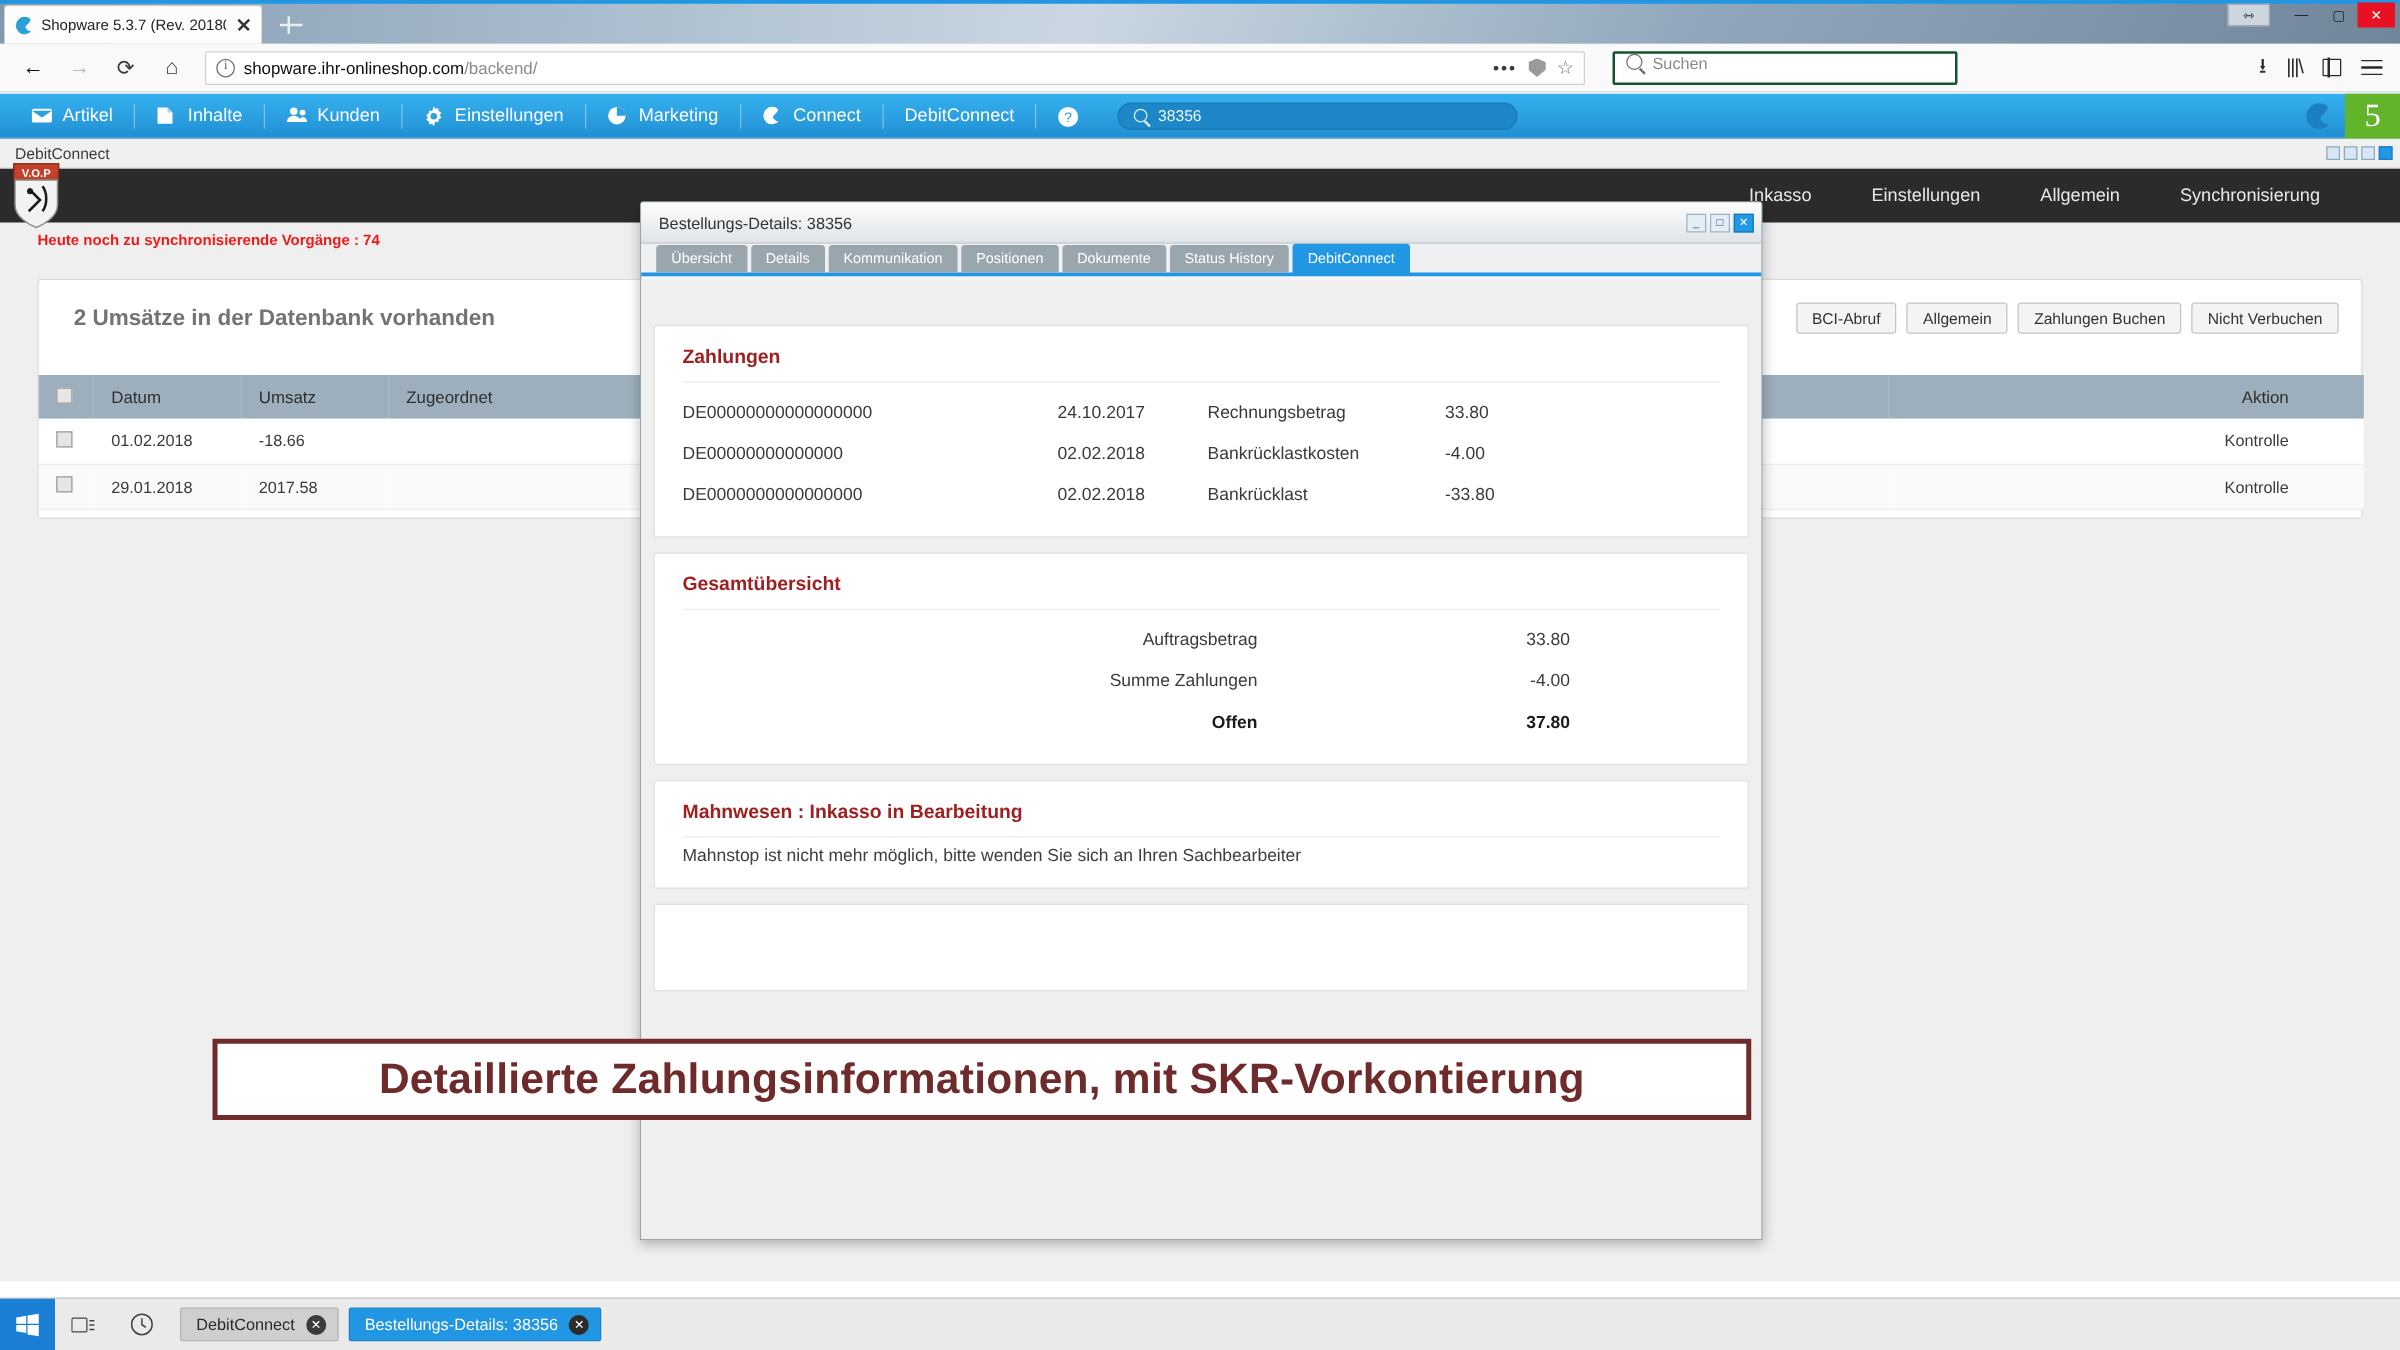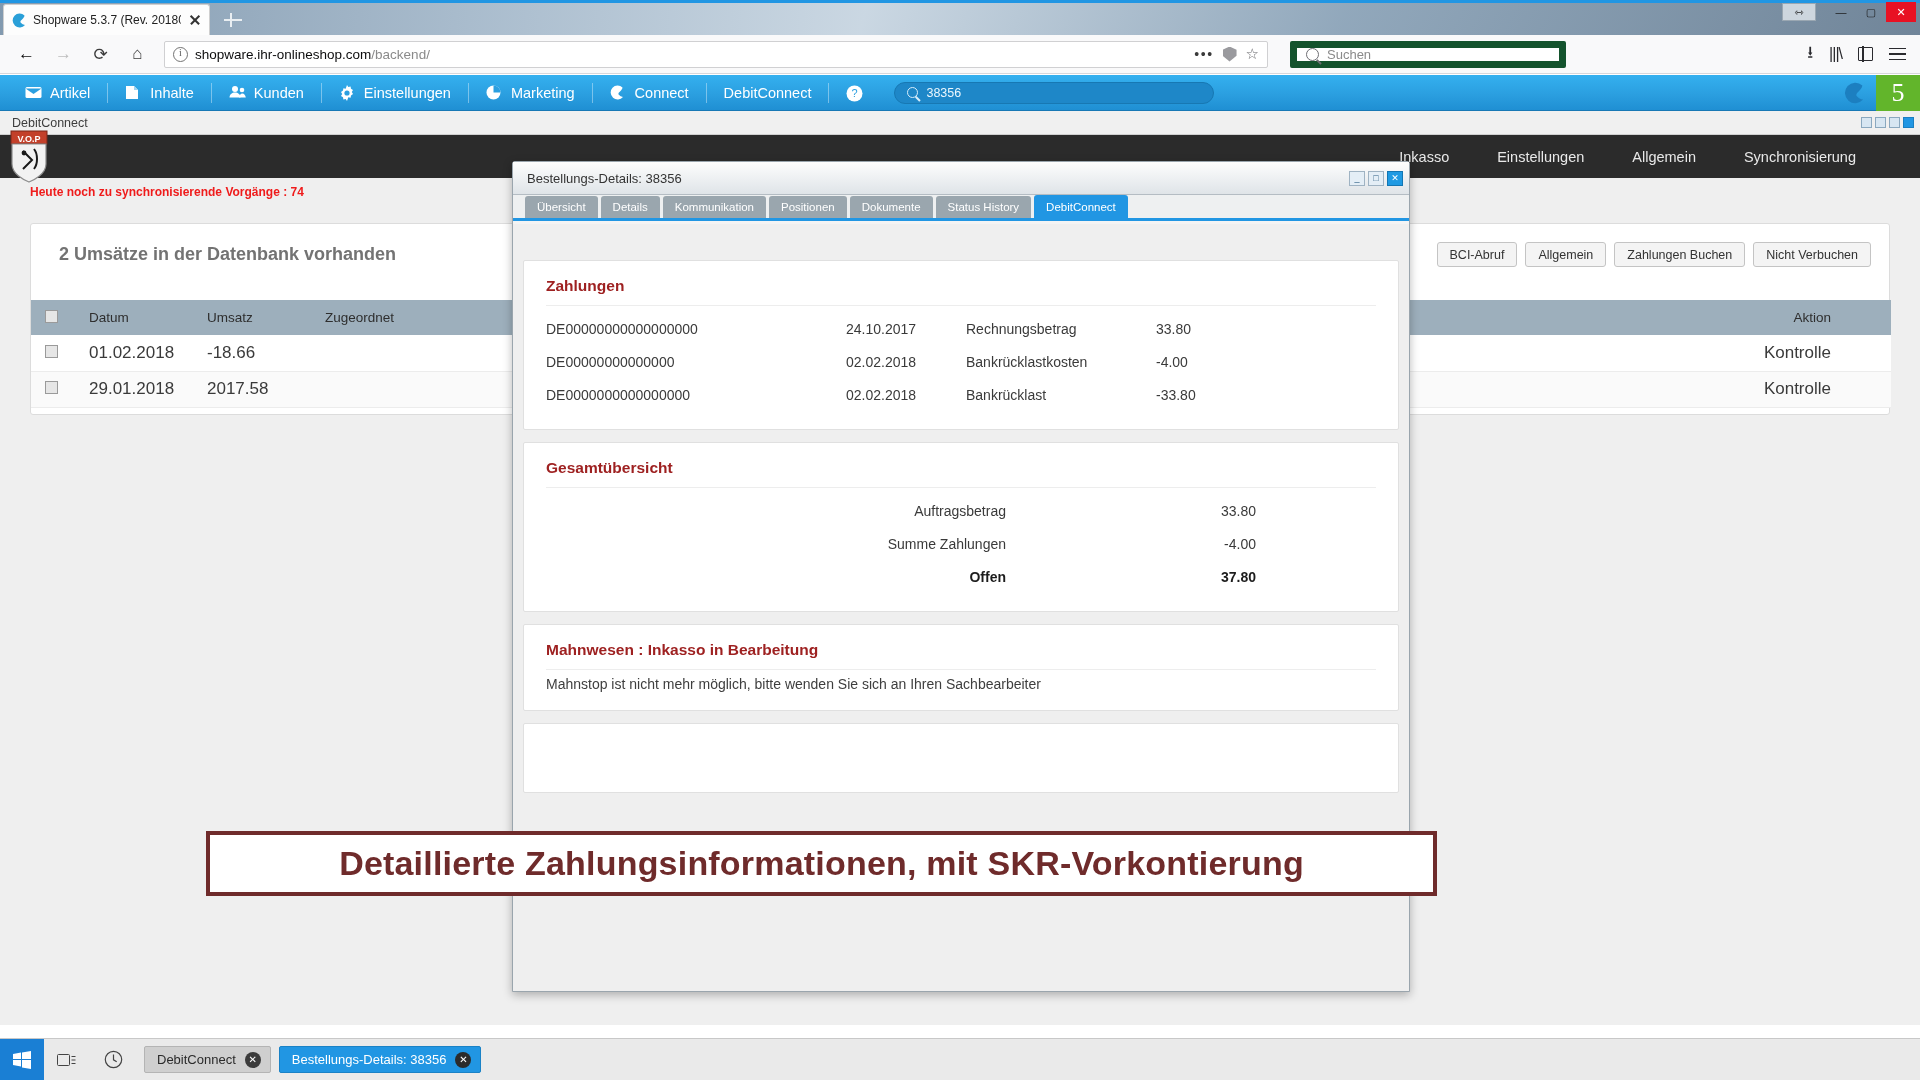--- a/index.html
+++ b/index.html
@@ -83,22 +83,22 @@
   .url-info::after{ content:"i"; position:absolute; left:0; right:0; top:-1px; text-align:center;
     font-size:10px; font-family:"Liberation Serif",serif; color:#5a5a5a; }
   .url-text{ font-size:13.5px; color:#8a8a8a; white-space:nowrap; }
   .url-text b{ color:#0c0c0d; font-weight:400; }
   .url-right{ margin-left:auto; display:flex; align-items:center; gap:9px; }
   .dots{ letter-spacing:1.5px; color:#3b3b3b; font-size:14px; }
   .shield{ width:14px;height:15px;background:#9a9a9e; clip-path: polygon(50% 0,100% 22%,100% 62%,50% 100%,0 62%,0 22%); }
   .star{ color:#6a6a6e; font-size:15px; }
   .searchbox{
     flex:0 0 276px; height:27px; margin-left:18px;
-    background:#fff;border:7px solid #14532d;border-radius:2px;
-    display:flex; align-items:center; gap:8px; padding:0 9px;
+    background:#fff;border:2px solid #14532d;border-radius:2px;
+    display:flex; align-items:flex-start; gap:8px; padding:0 9px;
   }
   .mag{ width:13px;height:13px;border:1.6px solid #6e6e73;border-radius:50%;position:relative;flex:0 0 13px;}
   .mag::after{content:"";position:absolute;right:-4px;bottom:-3px;width:6px;height:1.7px;background:#6e6e73;transform:rotate(45deg);}
   .search-ph{ font-size:13px; color:#8a8a8a; }
   .nav-far{ margin-left:auto; display:flex; align-items:center; gap:16px; padding-right:4px;}
   .dl-arrow{ font-size:17px; color:#2a2a2e; }
   .lib{ color:#2a2a2e; font-size:16px; letter-spacing:-1px;}
   .sidebar-ico{ width:15px;height:14px;border:1.7px solid #2a2a2e;border-radius:1px; position:relative;}
   .sidebar-ico::after{content:"";position:absolute;left:3px;top:-1.7px;bottom:-1.7px;width:1.7px;background:#2a2a2e;}
   .hamb{ width:17px;height:13px;position:relative;}
@@ -175,21 +175,21 @@
     height:25px; padding:0 12px; background:#f4f4f4;
     border:1px solid #c4c4c4; border-radius:3px;
     display:flex;align-items:center; font-size:12.5px; color:#333; white-space:nowrap;
   }
   table.grid{ position:absolute; left:0; top:76px; width:1860px; border-collapse:collapse; }
   table.grid th{
     background:#9dafbc; color:#2e2e2e; font-size:13.5px; font-weight:400; text-align:left;
     height:35px; padding:0 14px; border:none;
   }
   table.grid td{
-    height:36px; padding:0 14px; font-size:17px; color:#3a3a3a;
+    height:36px; padding:0 14px; font-size:13px; color:#3a3a3a;
     border-bottom:1px solid #ececec; background:#fff;margin-top:12px;
   }
   table.grid tr:nth-child(3) td{ background:#fafafa; }
   .cbx{ width:13px;height:13px;border:1px solid #9a9a9a; background:#e6e6e6; display:inline-block; }
   .col-cb{ width:44px; } .col-dat{ width:118px; } .col-ums{ width:118px; } .col-zug{ width:1200px; }
   .col-akt{ text-align:right !important; padding-right:60px !important; }
 
   
   .modal{
     position:absolute; left:512px; top:161px; width:898px; height:831px;
@@ -236,21 +236,21 @@
   .sum-row{ display:flex; align-items:center; height:33px; font-size:14px; color:#3a3a3a; }
   .sum-lbl{ flex:0 0 460px; text-align:right; padding-right:0; }
   .sum-val{ flex:0 0 250px; text-align:right; }
   .sum-row.bold .sum-lbl,.sum-row.bold .sum-val{ font-weight:700; color:#1c1c1c; }
   .card p.note{ font-size:14px; color:#3e3e3e; }
 
   
   .banner{
     position:absolute; left:170px; top:831px; width:1231px; height:65px;
     background:#fff; border:4px solid #6f2b2b; z-index:80;
-    display:flex; align-items:center; justify-content:center;margin-left:36px;
+    display:flex; align-items:center; justify-content:center;
   }
   .banner span{ font-size:34px; font-weight:700; color:#6f2b2b; letter-spacing:.2px; }
 
   
   .taskbar{
     position:absolute; left:0; bottom:0; width:1920px; height:42px;
     background:#eaeaea; border-top:1px solid #c8c8c8; display:flex; align-items:center; gap:0;
     z-index:90;
   }
   .tb-start{ width:44px;height:42px;background:#1a7fd4;display:flex;align-items:center;justify-content:center; }

